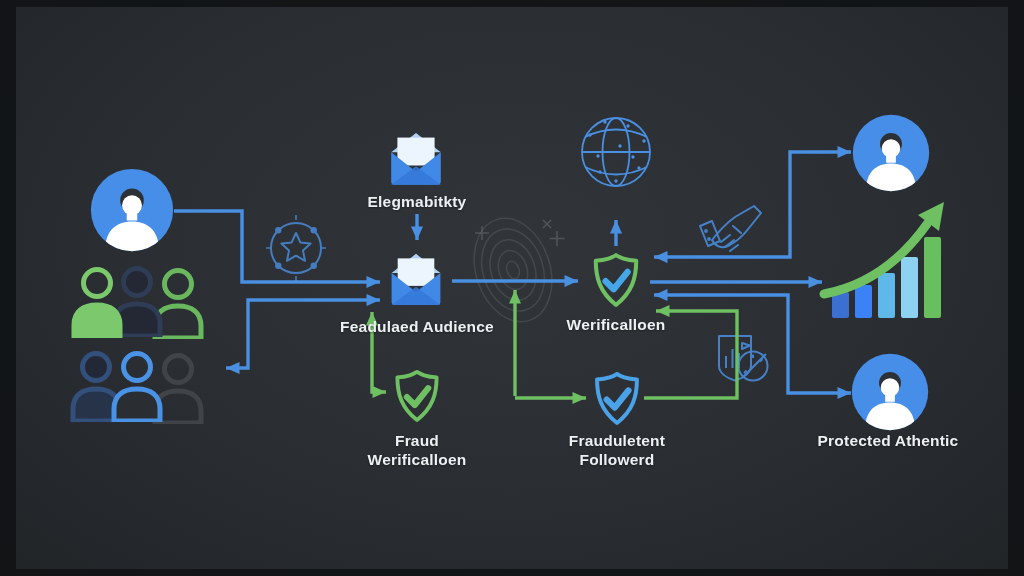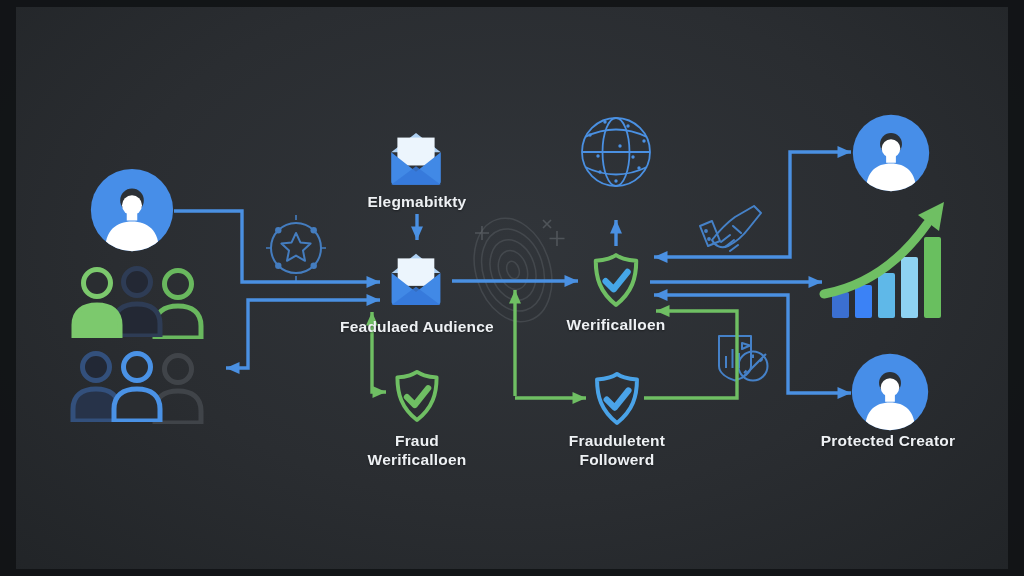--- a/index.html
+++ b/index.html
@@ -213,17 +213,17 @@
   <div class="lbl" style="left:616px;top:316px">Werificalloen</div>
   <div class="lbl" style="left:617px;top:432px">
     <span>Frauduletent</span>
     <span>Followerd</span>
   </div>
   <div class="lbl" style="left:417px;top:432px">
     <span>Fraud</span>
     <span>Werificalloen</span>
   </div>
   <div class="lbl" style="left:888px;top:432px">
-    <span>Protected Creator</span>
+    <span>Protected Athentic</span>
   </div>
 
   <div class="frame"></div>
 </div>
 
 </body></html>

